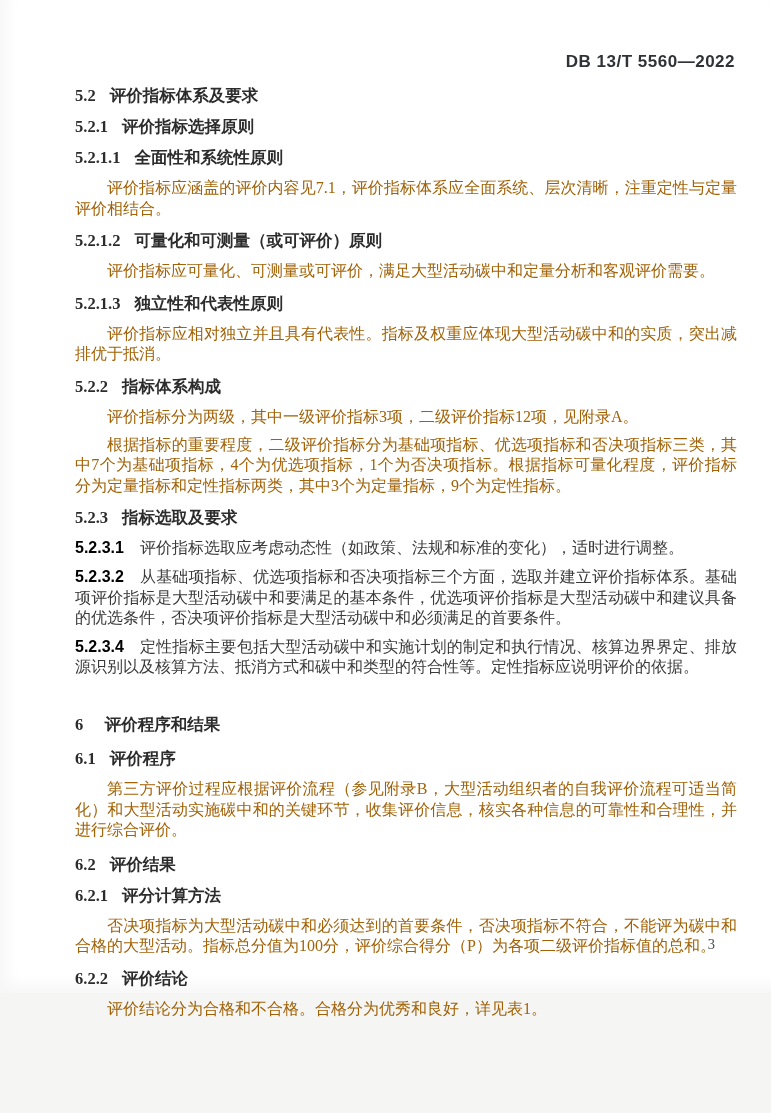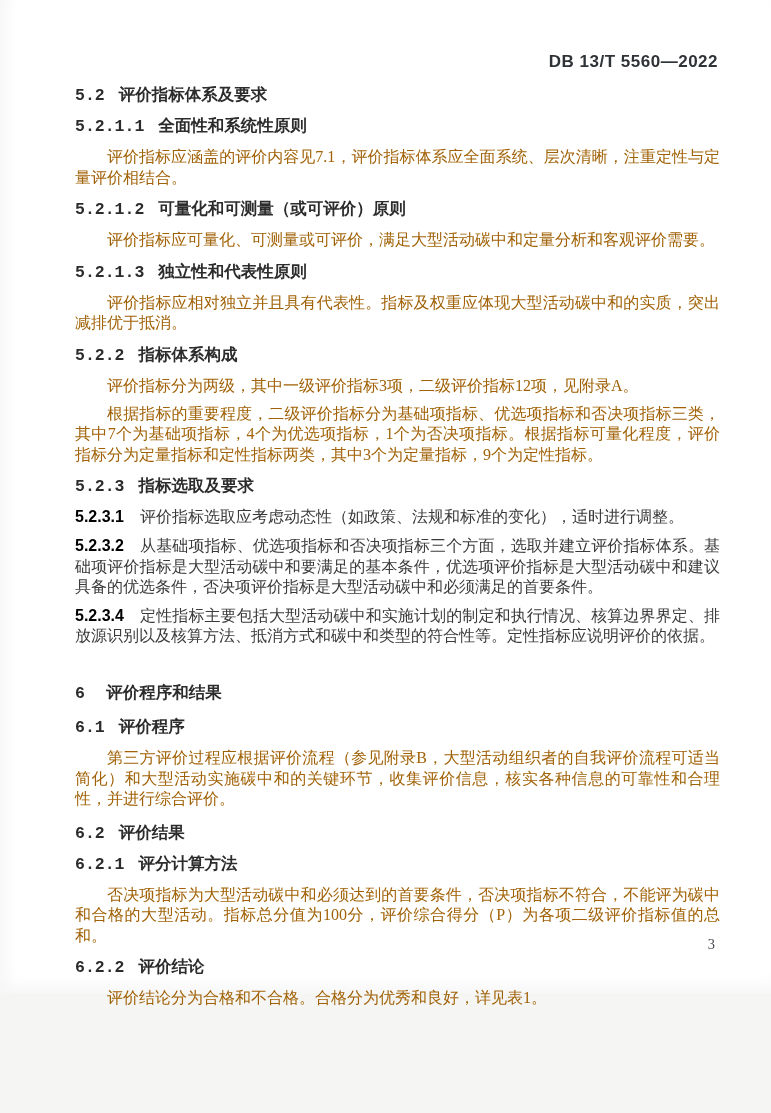--- a/index.html
+++ b/index.html
@@ -7,35 +7,35 @@
     width:771px;height:1113px;
     background:#f5f5f4;
     font-family:"Liberation Serif","DejaVu Serif",serif;
     -webkit-font-smoothing:antialiased;
   }
   .page{
     position:relative;
     width:771px;height:993px;
     background:#ffffff;
     box-sizing:border-box;
-    padding:52px 51px 0 75px;
+    padding:52px 34px 0 75px;
     box-shadow:inset 8px -8px 14px rgba(0,0,0,0.035);
     color:#3a3a3a;
   }
   .doc-header{
     text-align:right;
     font-family:"Liberation Sans","DejaVu Sans",sans-serif;
     font-weight:600;
     font-size:17px;
     letter-spacing:0.5px;
     color:#2f3337;
     margin:0 2px 14px 0;
   }
   .h{
-    font-family:Liberation Mono, monospace;
+    font-family:Liberation Serif, serif;
     font-weight:700;
     color:#2c2c2c;
     font-size:16.5px;
     line-height:18px;
     margin:13px 0 11px;
   }
   .h .num{margin-right:0.85em;}
   .h1{margin-top:38px;margin-bottom:16px;}
   .h1 .num{margin-right:1.3em;}
   .h2{margin-top:15px;}
@@ -75,20 +75,23 @@
 <body>
 
 <div class="page">
 
   <div class="doc-header">DB 13/T 5560—2022</div>
 
   <div class="h h2">
     <span class="num">5.2</span><span class="ttl">评价指标体系及要求</span>
   </div>
 
+  <div class="h h3">
+    <span class="num">5.2.1</span><span class="ttl">评价指标选择原则</span>
+  </div>
 
   <div class="h h4">
     <span class="num">5.2.1.1</span><span class="ttl">全面性和系统性原则</span>
   </div>
 
   <p class="para">评价指标应涵盖的评价内容见7.1，评价指标体系应全面系统、层次清晰，注重定性与定量评价相结合。</p>
 
   <div class="h h4">
     <span class="num">5.2.1.2</span><span class="ttl">可量化和可测量（或可评价）原则</span>
   </div>

